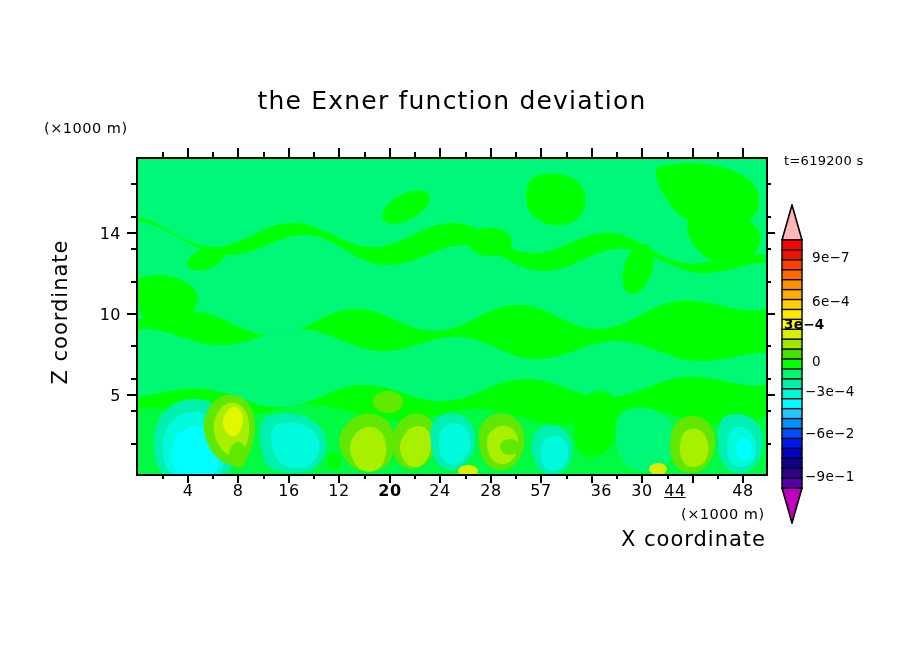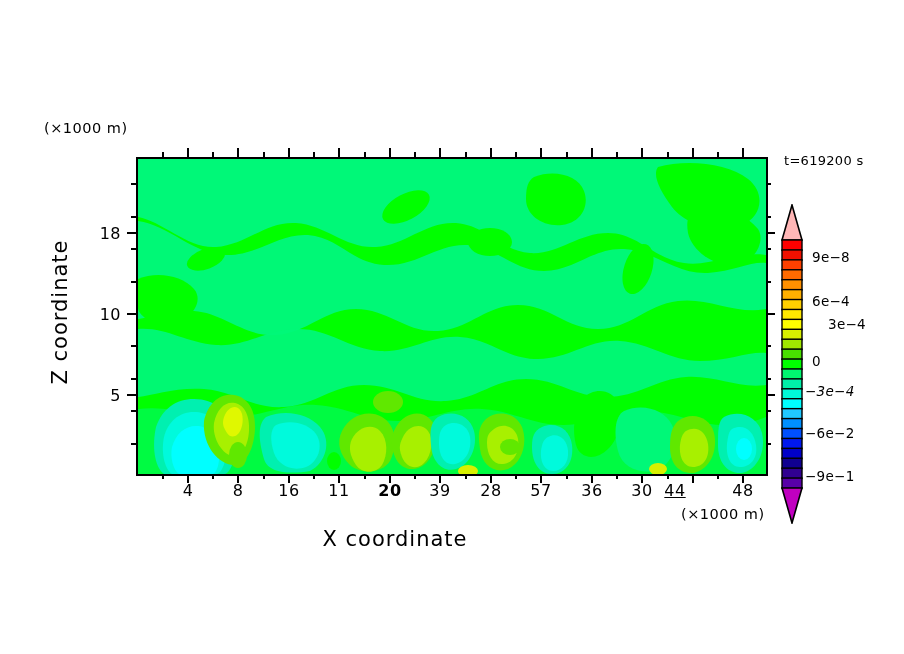--- a/index.html
+++ b/index.html
@@ -23,21 +23,21 @@
   }
   #bottom-right-units{
     position:absolute;left:681px;top:506px;font-size:14.5px;letter-spacing:0.5px;
   }
   
   #time-stamp{
     position:absolute;left:784px;top:153px;font-size:13px;letter-spacing:0.3px;
   }
   
   #x-axis-title{
-    position:absolute;left:12px;top:527px;width:766px;text-align:center;
+    position:absolute;left:0;top:527px;width:766px;text-align:right;
     font-size:21px;letter-spacing:1px;
   }
   #y-axis-title{
     position:absolute;left:-40px;top:300px;width:200px;text-align:center;
     font-size:21px;letter-spacing:1px;
     transform:rotate(-90deg);transform-origin:50% 50%;
   }
   
   #plot-frame{
     position:absolute;left:136px;top:157px;width:628px;height:315px;
@@ -70,20 +70,21 @@
   #colorbar-svg{display:block;}
   .cb-label{
     position:absolute;font-size:13.5px;letter-spacing:0.3px;white-space:pre;
   }
 </style>
 </head>
 <body>
 
 <div class="plot-root">
 
+  <div id="chart-title">the Exner function deviation</div>
   <div id="top-left-units">(×1000 m)</div>
   <div id="time-stamp">t=619200 s</div>
 
   <div id="plot-frame">
     <svg id="contour-svg" viewBox="0 0 628 315" preserveAspectRatio="none">
       <defs>
         <clipPath id="frameclip">
             <rect x="0" y="0" width="628" height="315"></rect>
           </clipPath>
       </defs>
@@ -270,33 +271,33 @@
   <div class="tick ytick-right-minor" style="top:378px;"></div>
   <div class="tick ytick-right-minor" style="top:345px;"></div>
   <div class="tick ytick-right-minor" style="top:281px;"></div>
   <div class="tick ytick-right-minor" style="top:248px;"></div>
   <div class="tick ytick-right-minor" style="top:216px;"></div>
   <div class="tick ytick-right-minor" style="top:183px;"></div>
 
   <div class="xticklabel" style="left:168px;">4</div>
   <div class="xticklabel" style="left:218px;">8</div>
   <div class="xticklabel" style="left:269px;">16</div>
-  <div class="xticklabel" style="left:319px;">11</div>
+  <div class="xticklabel" style="left:319px;">12</div>
   <div class="xticklabel" style="left:370px;font-weight:bold;">20</div>
-  <div class="xticklabel" style="left:420px;">39</div>
+  <div class="xticklabel" style="left:420px;">24</div>
   <div class="xticklabel" style="left:471px;">28</div>
   <div class="xticklabel" style="left:521px;">57</div>
-  <div class="xticklabel" style="left:572px;">36</div>
+  <div class="xticklabel" style="left:572px;text-align:right;">36</div>
   <div class="xticklabel" style="left:622px;">30</div>
   <div class="xticklabel" style="left:655px;text-decoration:underline;">44</div>
   <div class="xticklabel" style="left:723px;">48</div>
 
   <div class="yticklabel" style="top:386px;">5</div>
   <div class="yticklabel" style="top:305px;">10</div>
-  <div class="yticklabel" style="top:224px;">18</div>
+  <div class="yticklabel" style="top:224px;">14</div>
 
   <div id="x-axis-title">X coordinate</div>
   <div id="y-axis-title">Z coordinate</div>
   <div id="bottom-right-units">(×1000 m)</div>
 
   <div id="colorbar">
     <svg id="colorbar-svg" width="26" height="320" viewBox="0 0 26 320">
       <g id="cb-bands">
           <path d="M13,1 L23,36 L3,36 Z" fill="#ffb6b6" stroke="#000" stroke-width="1.6" stroke-linejoin="miter"></path>
           <rect x="3" y="36" width="20" height="10.32" fill="#ff0000" stroke="#000" stroke-width="1.4"></rect>
@@ -321,21 +322,21 @@
           <rect x="3" y="224.48" width="20" height="10.32" fill="#0050ff" stroke="#000" stroke-width="1.4"></rect>
           <rect x="3" y="234.4" width="20" height="10.32" fill="#0018f0" stroke="#000" stroke-width="1.4"></rect>
           <rect x="3" y="244.32" width="20" height="10.32" fill="#0000c8" stroke="#000" stroke-width="1.4"></rect>
           <rect x="3" y="254.24" width="20" height="10.32" fill="#100090" stroke="#000" stroke-width="1.4"></rect>
           <rect x="3" y="264.15999999999997" width="20" height="10.32" fill="#300090" stroke="#000" stroke-width="1.4"></rect>
           <rect x="3" y="274.08" width="20" height="10.32" fill="#5800a8" stroke="#000" stroke-width="1.4"></rect>
           <path d="M3,284 L23,284 L13,319 Z" fill="#c000c0" stroke="#000" stroke-width="1.6" stroke-linejoin="miter"></path>
         </g>
     </svg>
   </div>
-  <div class="cb-label" style="left:812px;top:249px;">9e−8</div>
+  <div class="cb-label" style="left:812px;top:249px;">9e−7</div>
   <div class="cb-label" style="left:812px;top:293px;">6e−4</div>
-  <div class="cb-label" style="left:828px;top:316px;">3e−4</div>
+  <div class="cb-label" style="left:784px;top:316px;font-weight:bold;">3e−4</div>
   <div class="cb-label" style="left:812px;top:353px;">0</div>
-  <div class="cb-label" style="left:805px;top:383px;font-style:italic;">−3e−4</div>
+  <div class="cb-label" style="left:805px;top:383px;">−3e−4</div>
   <div class="cb-label" style="left:805px;top:425px;">−6e−2</div>
   <div class="cb-label" style="left:805px;top:468px;">−9e−1</div>
 
 </div>
 
 </body></html>

